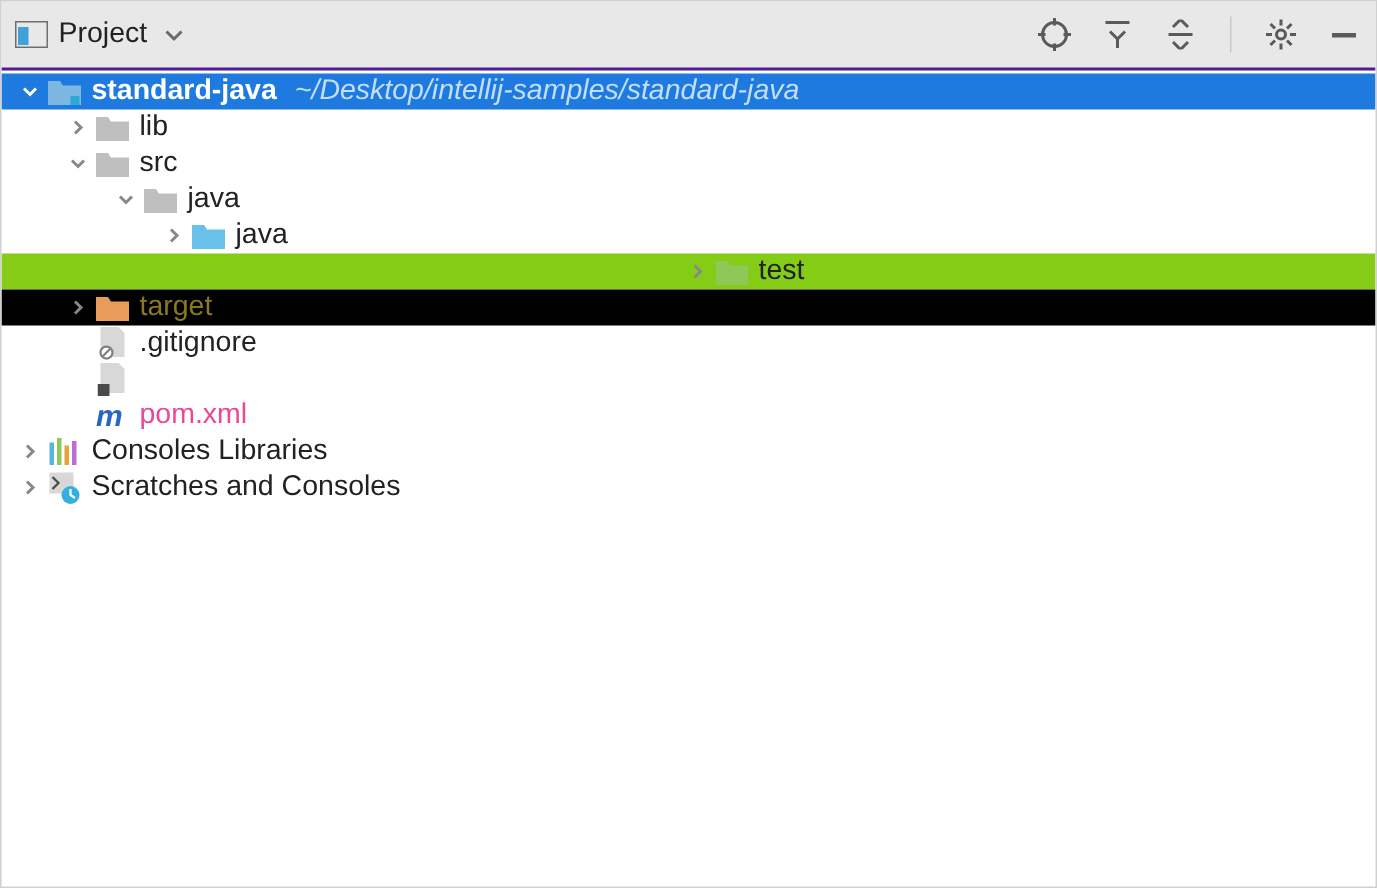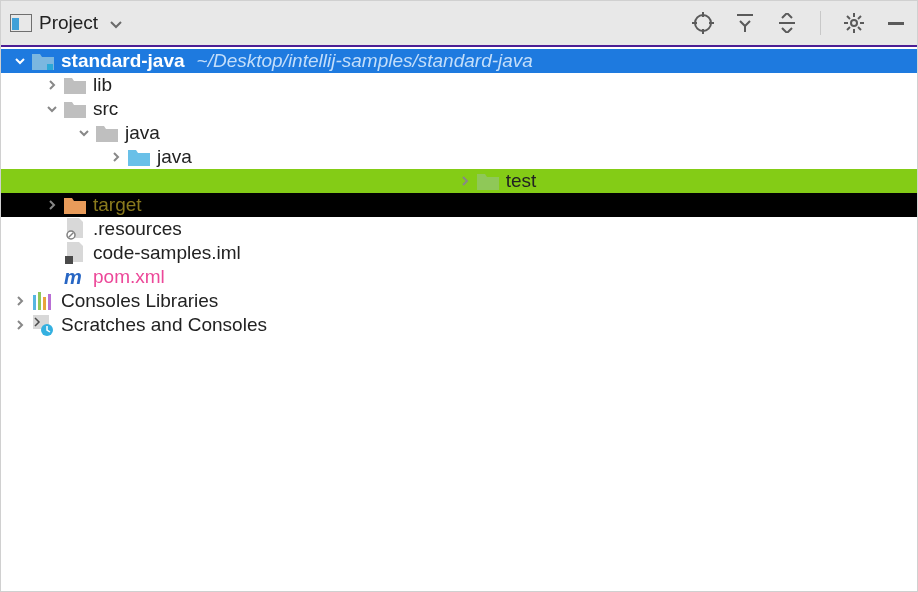--- a/index.html
+++ b/index.html
@@ -285,33 +285,32 @@
   <div class="row">
     <span class="indent"></span>
     <span class="arrow none"></span>
     <span class="icon">
       <svg width="20" height="22" viewBox="0 0 20 22">
         <path d="M2 0 L14 0 L18 4 L18 20 L2 20 Z" fill="#d8d8d8"></path>
         <circle cx="6" cy="17" r="4" fill="#fff" stroke="#808080" stroke-width="1.5"></circle>
         <line x1="3.5" y1="19.5" x2="8.5" y2="14.5" stroke="#808080" stroke-width="1.5"></line>
       </svg>
     </span>
-    <span class="label">.resources</span>
+    <span class="label">.gitignore</span>
   </div>
 
   <div class="row">
     <span class="indent"></span>
     <span class="arrow none"></span>
     <span class="icon">
       <svg width="20" height="22" viewBox="0 0 20 22">
         <path d="M2 0 L14 0 L18 4 L18 20 L2 20 Z" fill="#d8d8d8"></path>
         <rect x="0" y="14" width="8" height="8" fill="#4a4a4a"></rect>
       </svg>
     </span>
-    <span class="label">code-samples.iml</span>
   </div>
 
   <div class="row">
     <span class="indent"></span>
     <span class="arrow none"></span>
     <span class="icon">
       <svg width="22" height="20" viewBox="0 0 22 20">
         <text x="0" y="17" font-family="sans-serif" font-weight="900" font-style="italic" font-size="20" fill="#2766c4">m</text>
       </svg>
     </span>

